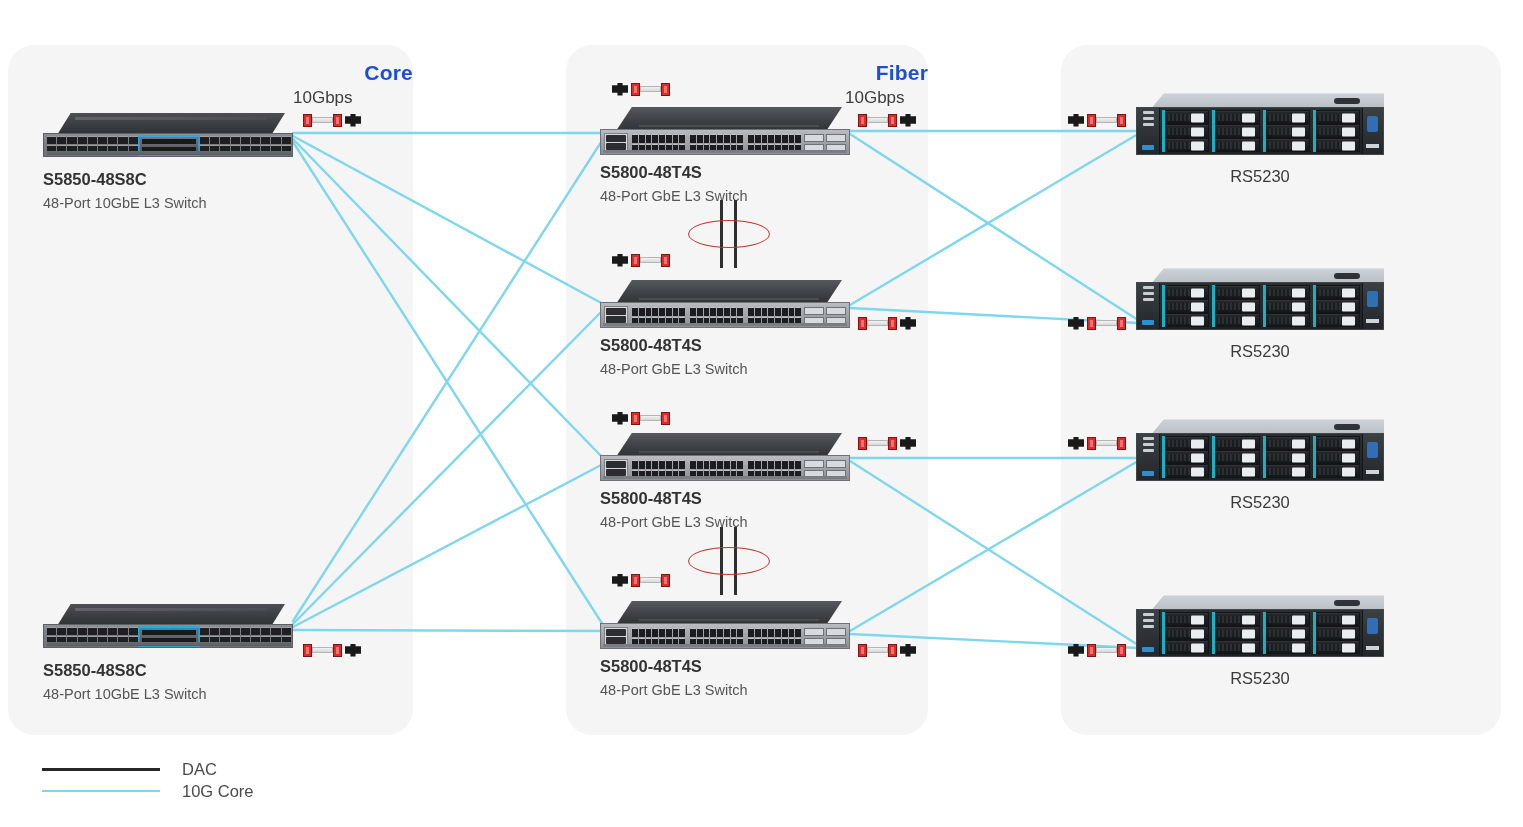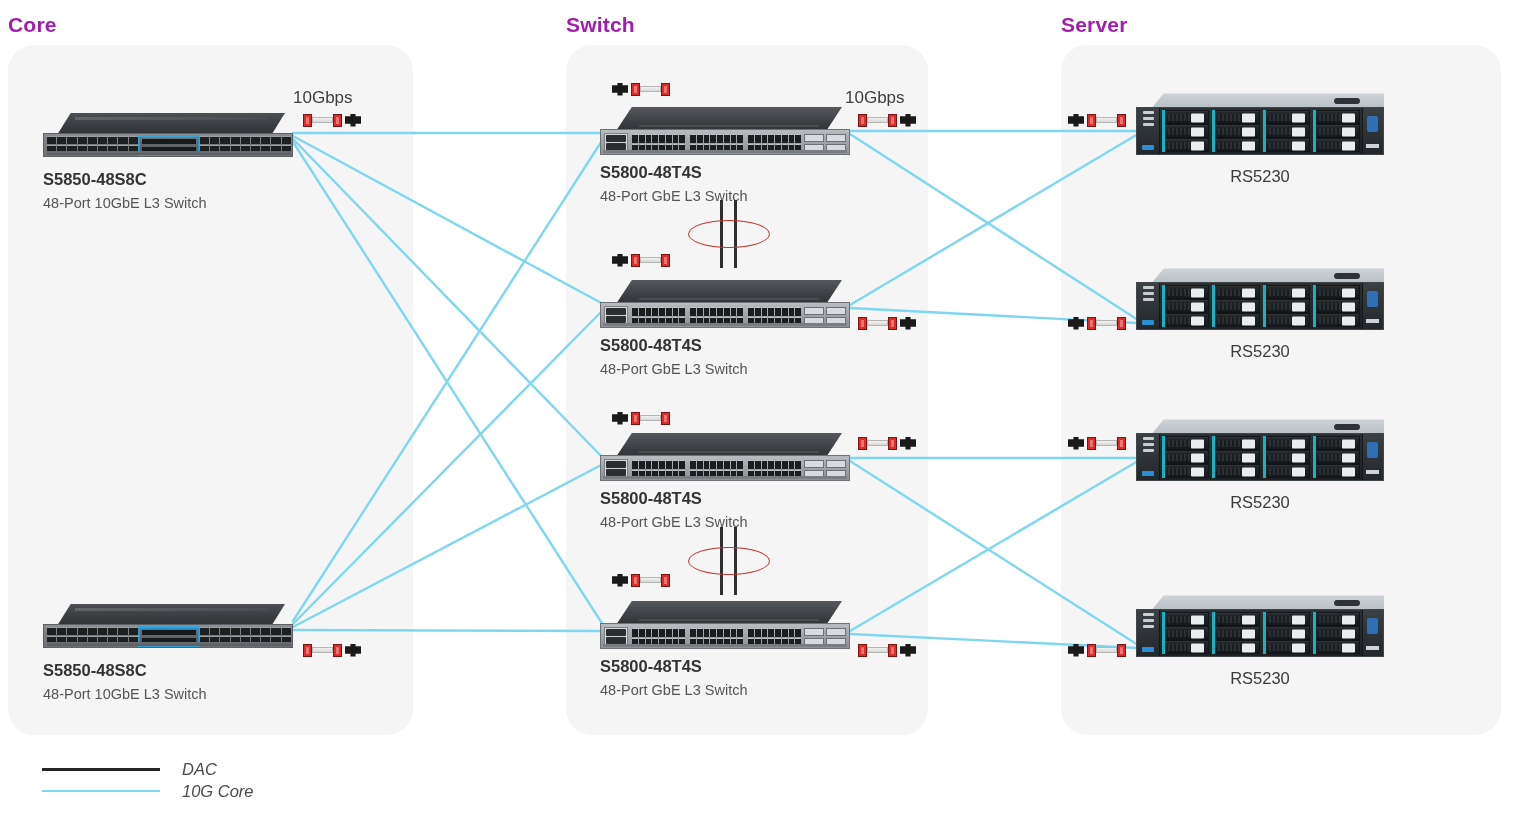--- a/index.html
+++ b/index.html
@@ -18,24 +18,25 @@
     height: 827px;
     background: #ffffff;
     overflow: hidden;
   }
 
   
   .col-title {
     position: absolute;
     font-size: 21px;
     font-weight: bold;
-    color: #a21caf;
-    text-align: left;
+    color: #1d4ed8;
+    text-align: right;
     letter-spacing: .2px;
     white-space: nowrap;
+    margin-top: 48px;
   }
 
   
   .zone {
     position: absolute;
     background: #f5f5f5;
     border-radius: 26px;
   }
 
   
@@ -253,22 +254,21 @@
 </head>
 <body>
 
 <div id="stage">
 
   <div class="zone" style="left:8px;   top:45px; width:405px; height:690px;"></div>
   <div class="zone" style="left:566px; top:45px; width:362px; height:690px;"></div>
   <div class="zone" style="left:1061px;top:45px; width:440px; height:690px;"></div>
 
   <div class="col-title" style="left:8px;   top:13px; width:405px;">Core</div>
-  <div class="col-title" style="left:566px; top:13px; width:362px;">Switch</div>
-  <div class="col-title" style="left:1061px;top:13px; width:440px;">Server</div>
+  <div class="col-title" style="left:566px; top:13px; width:362px;">Fiber</div>
 
   <svg id="links" viewBox="0 0 1523 827">
     <g stroke="#7fd7ef" stroke-width="2.4" fill="none" stroke-linecap="round">
 
       <line x1="293" y1="133" x2="605" y2="133"></line>
       <line x1="293" y1="136" x2="605" y2="305"></line>
       <line x1="293" y1="139" x2="605" y2="460"></line>
       <line x1="293" y1="142" x2="605" y2="628"></line>
 
       <line x1="293" y1="621" x2="605" y2="136"></line>
@@ -1150,21 +1150,21 @@
         </div>
         <div class="rear">
             <div class="vga"></div>
             <div class="lb"></div>
           </div>
       </div>
     </div>
     <div class="server-label" style="margin-top:12px; width:248px;">RS5230</div>
   </div>
 
-  <div id="legend" style="left:42px; top:758px;font-style:italic;">
+  <div id="legend" style="left:42px; top:758px;">
     <div class="lg-row">
       <span class="lg-line dac"></span>
       <span class="lg-text">DAC</span>
     </div>
     <div class="lg-row">
       <span class="lg-line fib"></span>
       <span class="lg-text">10G Core</span>
     </div>
   </div>
 

